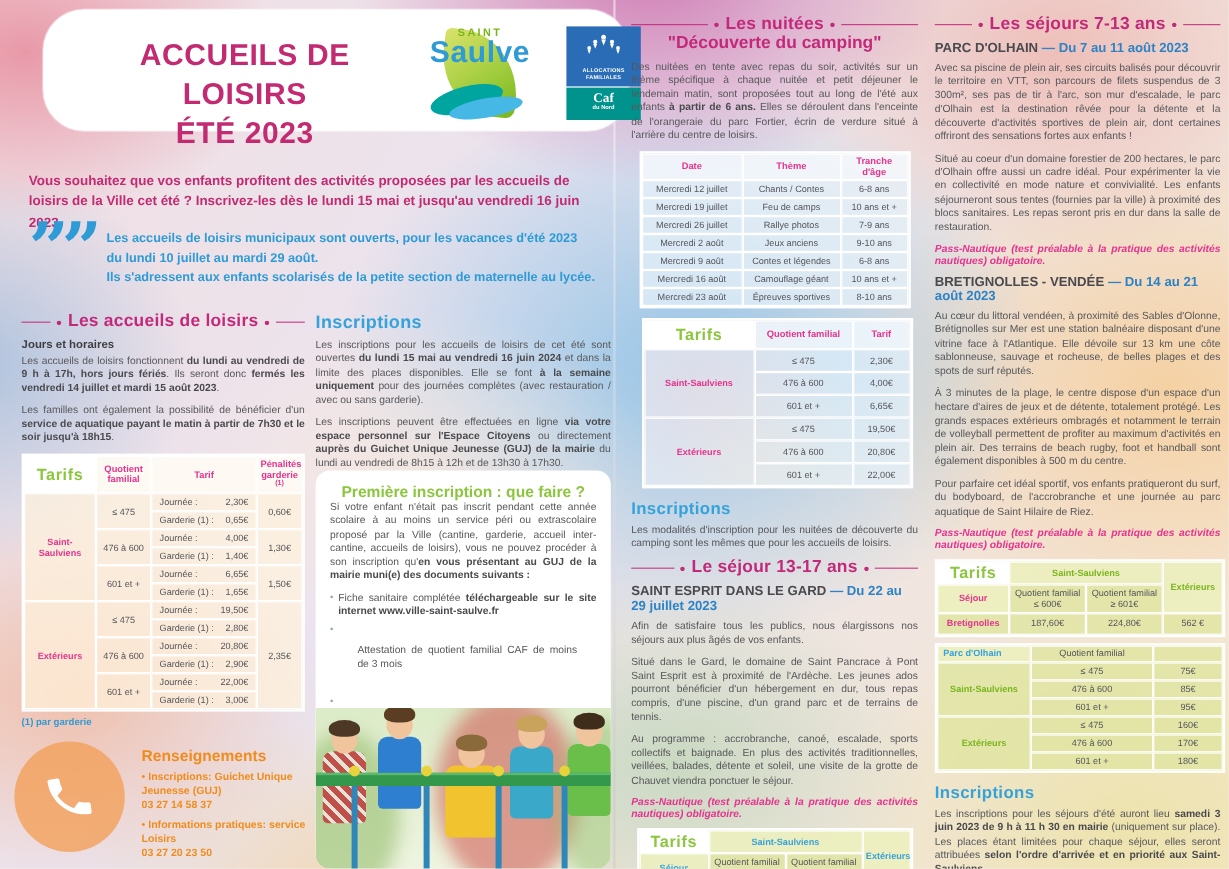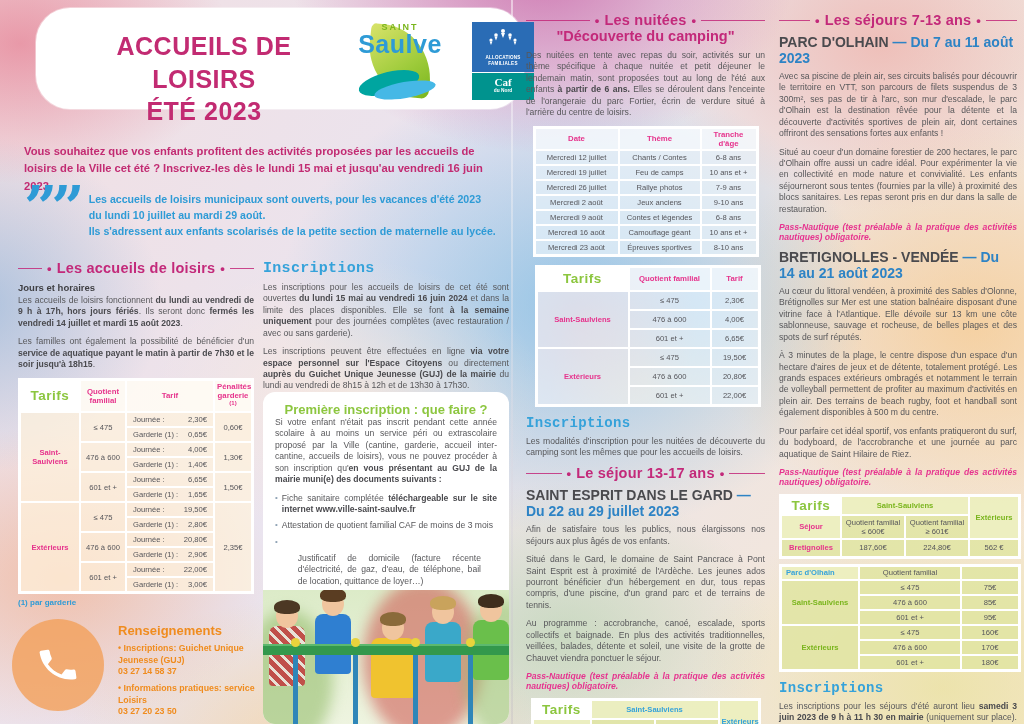--- a/index.html
+++ b/index.html
@@ -22,22 +22,22 @@
       linear-gradient(120deg,#f2dfe2,#eae4ef 40%,#f6e7d2);}
   .fold{position:absolute;left:511px;top:0;width:2px;height:724px;
         background:linear-gradient(rgba(255,255,255,.5),rgba(180,170,190,.25));}
   
   .p{font-size:8.6px;line-height:1.33;color:#57575a;text-align:justify;margin:0 0 7px 0;}
   .p b{color:#4a4a4e;}
   .sec-h{display:flex;align-items:center;gap:5px;color:#c3297a;font-weight:bold;
          font-size:14.5px;letter-spacing:.2px;margin-bottom:6px;}
   .sec-h .ln{flex:1;height:1px;background:#c3297a;opacity:.85;}
   .sec-h .dot{font-size:13px;}
-  .sub-blue{color:#35a2da;font-weight:bold;font-size:14px;letter-spacing:.3px;margin:4px 0 5px 0;font-family:Liberation Mono, monospace;}
-  .place-line{font-size:14px;font-weight:bold;color:#4a4a4e;margin:2px 0 5px 0;}
+  .sub-blue{color:#35a2da;font-weight:bold;font-size:14px;letter-spacing:.3px;margin:4px 0 5px 0;}
+  .place-line{font-size:11px;font-weight:bold;color:#4a4a4e;margin:2px 0 5px 0;}
   .place-line .date{color:#2d83c5;}
   .pass{font-size:8.6px;font-weight:bold;font-style:italic;color:#e6338f;
         text-align:justify;margin:0 0 7px 0;}
   sup{font-size:6px;}
   
   .title-card{position:absolute;left:36px;top:8px;width:488px;height:101px;background:#fff;
               border-radius:34px;box-shadow:0 0 0 1px rgba(255,255,255,.4);}
   .main-title{position:absolute;left:28px;top:22px;width:280px;text-align:center;
               color:#c22b72;font-weight:bold;font-size:25px;line-height:1.3;letter-spacing:.5px;}
   
@@ -340,21 +340,21 @@
   <div class="white-box">
     <div class="wb-inner">
       <div class="wb-title">Première inscription : que faire ?</div>
       <p class="p">Si votre enfant n'était pas inscrit pendant cette année scolaire à au moins un service péri ou extrascolaire proposé par la Ville (cantine, garderie, accueil inter-cantine, accueils de loisirs), vous ne pouvez procéder à son inscription qu'<b>en vous présentant au GUJ de la mairie muni(e) des documents suivants :</b></p>
       <div class="bullet-item">
           <span class="bl">•</span>
           <span class="p" style="margin:0">Fiche sanitaire complétée <b>téléchargeable sur le site internet www.ville-saint-saulve.fr</b></span>
         </div>
       <div class="bullet-item">
           <span class="bl">•</span>
-          <span class="p" style="margin:0">Attestation de quotient familial CAF de moins de 3 mois</span>
+          <span class="p" style="margin:16px">Attestation de quotient familial CAF de moins de 3 mois</span>
         </div>
       <div class="bullet-item">
           <span class="bl">•</span>
           <span class="p" style="margin:16px">Justificatif de domicile (facture récente d'électricité, de gaz, d'eau, de téléphone, bail de location, quittance de loyer…)</span>
         </div>
       <div class="bullet-item">
           <span class="bl">•</span>
           <span class="p" style="margin:0">Carnet de santé de l'enfant.</span>
         </div>
     </div>

